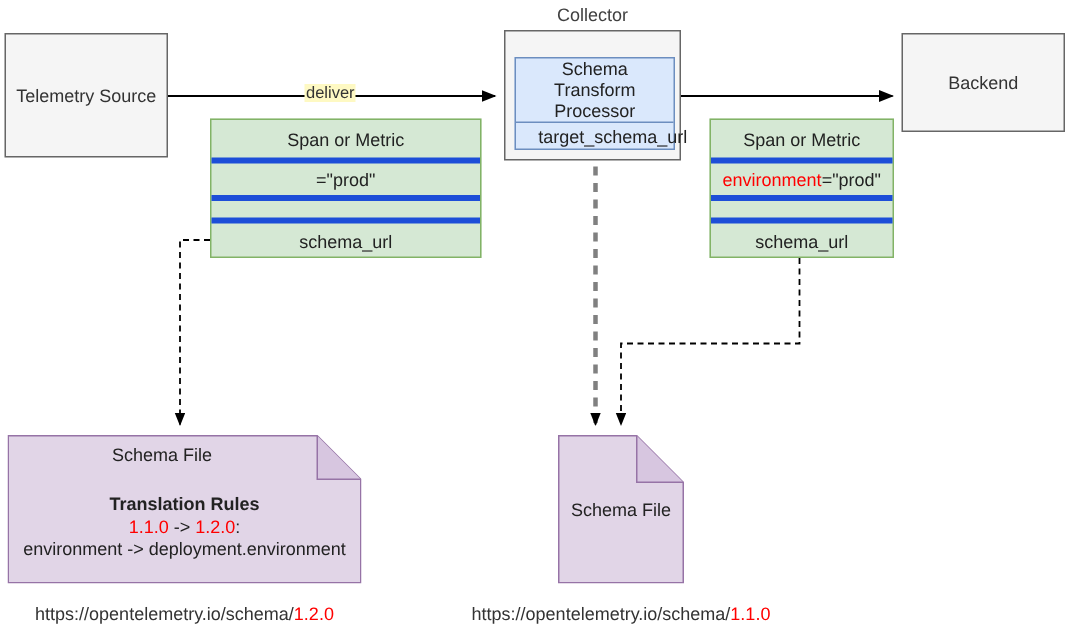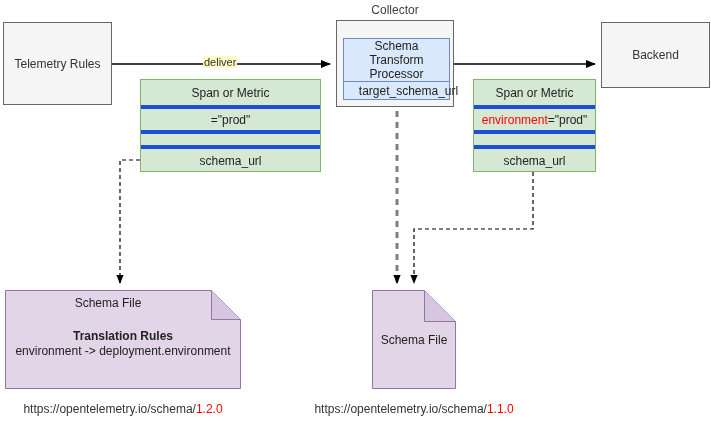--- a/index.html
+++ b/index.html
@@ -119,21 +119,21 @@
       <path d="M397,100 L397,283" fill="none" stroke="#808080" stroke-width="3" stroke-dasharray="6,5"></path>
       <path d="M397,276 L397,283" fill="none" stroke="#000000" stroke-width="1.2" marker-end="url(#arrow-grey)"></path>
     </g>
 
     <g>
       <path d="M533,172 L533,229 L414,229 L414,283" fill="none" stroke="#000000" stroke-width="1.2" stroke-dasharray="4,3" marker-end="url(#arrow-dash)"></path>
     </g>
   </svg>
 
   <div class="node greybox" style="left:3px;top:22px;width:109px;height:83px;">
-    <span>Telemetry Rules</span>
+    <span>Telemetry Source</span>
   </div>
 
   <div class="edge-label" style="left:203px;top:56px;">deliver</div>
 
   <div class="collector-title">Collector</div>
 
   <div class="node collector-outer" style="left:336px;top:20px;width:118px;height:87px;"></div>
 
   <div class="bluebox" style="left:343px;top:38px;width:107px;height:62px;">
     <div class="bb-head">Schema Transform Processor</div>
@@ -165,20 +165,21 @@
 
   <div class="doc" style="left:5px;top:290px;">
     <svg width="236" height="99">
       <path d="M0.5,0.5 L206.5,0.5 L235.5,29.5 L235.5,98.5 L0.5,98.5 Z" fill="#e1d5e7" stroke="#9673a6" stroke-width="1"></path>
       <path d="M206.5,0.5 L206.5,29.5 L235.5,29.5" fill="#d7c6e0" stroke="#9673a6" stroke-width="1"></path>
     </svg>
   </div>
   <div class="doc-label" style="left:5px;top:296px;width:206px;">Schema File</div>
   <div class="doc-body" style="left:5px;top:329px;width:236px;">
     <div class="bold">Translation Rules</div>
+    <div><span class="red">1.1.0</span><span> -&gt; </span><span class="red">1.2.0</span><span>:</span></div>
     <div>environment -&gt; deployment.environment</div>
   </div>
 
   <div class="caption" style="left:5px;top:402px;width:236px;"><span>https://opentelemetry.io/schema/</span><span class="red">1.2.0</span></div>
 
   <div class="doc" style="left:372px;top:290px;">
     <svg width="84" height="99">
       <path d="M0.5,0.5 L52.5,0.5 L83.5,31.5 L83.5,98.5 L0.5,98.5 Z" fill="#e1d5e7" stroke="#9673a6" stroke-width="1"></path>
       <path d="M52.5,0.5 L52.5,31.5 L83.5,31.5" fill="#d7c6e0" stroke="#9673a6" stroke-width="1"></path>
     </svg>

